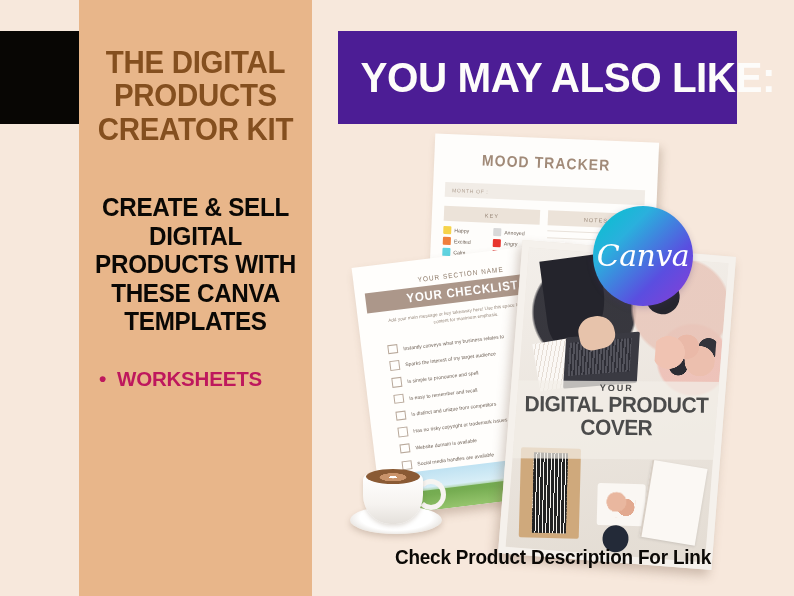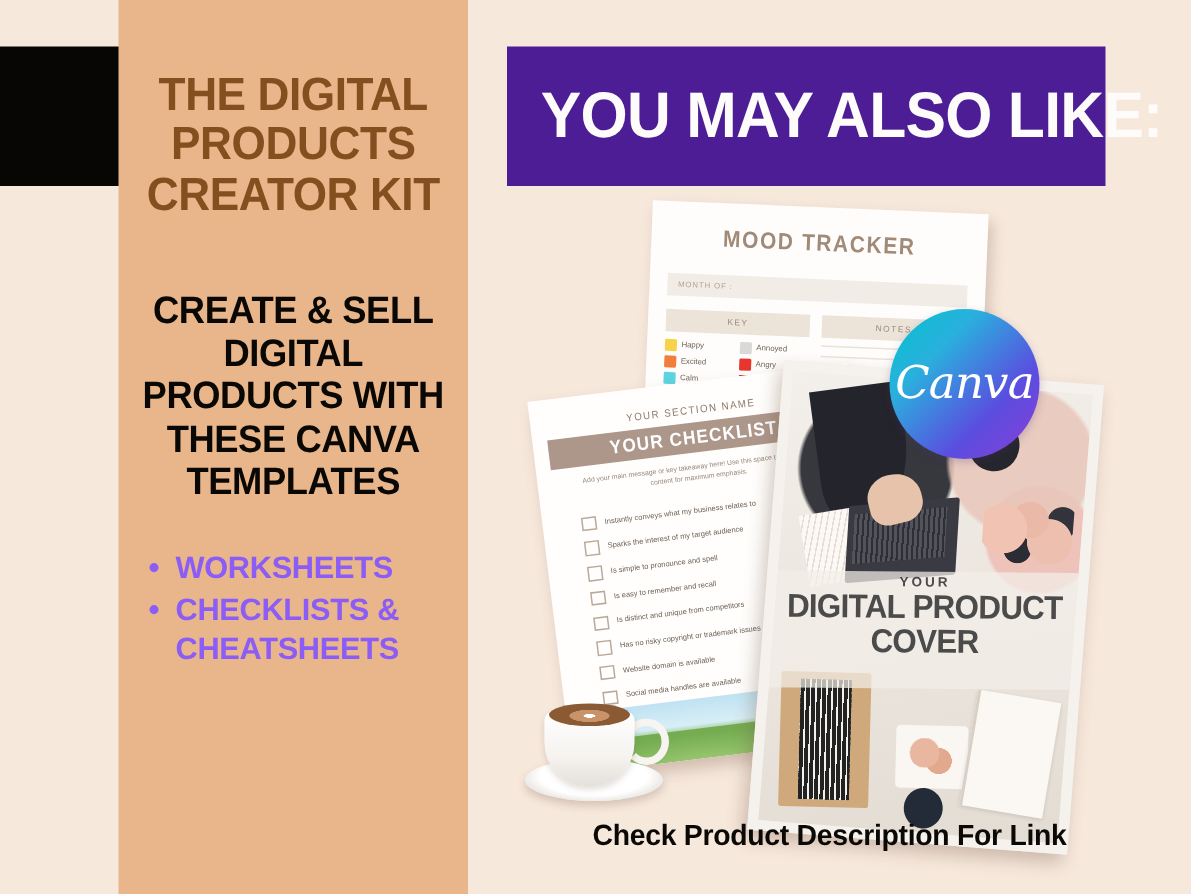--- a/index.html
+++ b/index.html
@@ -62,21 +62,21 @@
     font-size:25.5px;
     line-height:1.12;
     letter-spacing:-0.3px;
     z-index:5;
     transform:scaleX(0.95);
     transform-origin:center top;
   }
   .bullets{
     position:absolute;left:95px;top:366px;width:215px;
     z-index:5;
-    color:#8b5cf6;
+    color:#be185d;
     font-weight:bold;
     font-size:20.5px;
     line-height:1.30;
     letter-spacing:-0.2px;
     padding:0;margin:0;
     list-style:none;
   }
   .bullets li{
     position:relative;padding-left:22px;margin-bottom:1px;
   }
@@ -329,21 +329,20 @@
     <div class="headline">YOU MAY ALSO LIKE:</div>
   </div>
 
   <div class="tan-column"></div>
 
   <div class="kit-title">THE DIGITAL PRODUCTS CREATOR KIT</div>
   <div class="kit-sub">CREATE &amp; SELL DIGITAL PRODUCTS WITH THESE CANVA TEMPLATES</div>
 
   <ul class="bullets">
     <li>WORKSHEETS</li>
-    <li>CHECKLISTS &amp; CHEATSHEETS</li>
   </ul>
 
   <div class="gallery">
 
     <div class="mood-sheet">
       <div class="mood-title">MOOD TRACKER</div>
       <div class="mood-monthbar">
         <span>MONTH OF :</span>
       </div>
       <div class="mood-cols">

